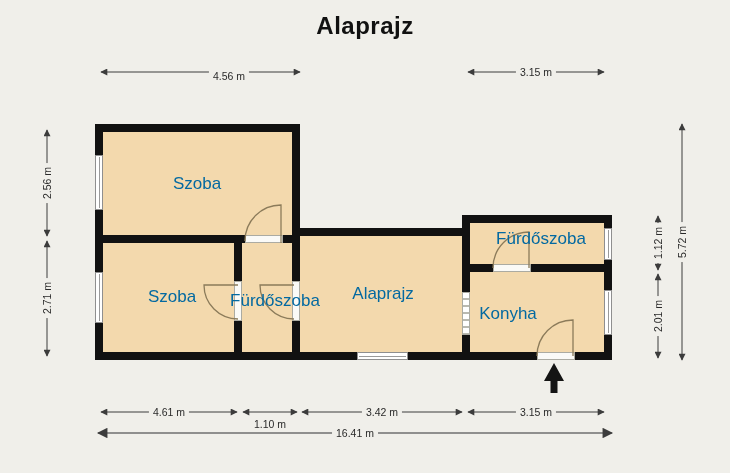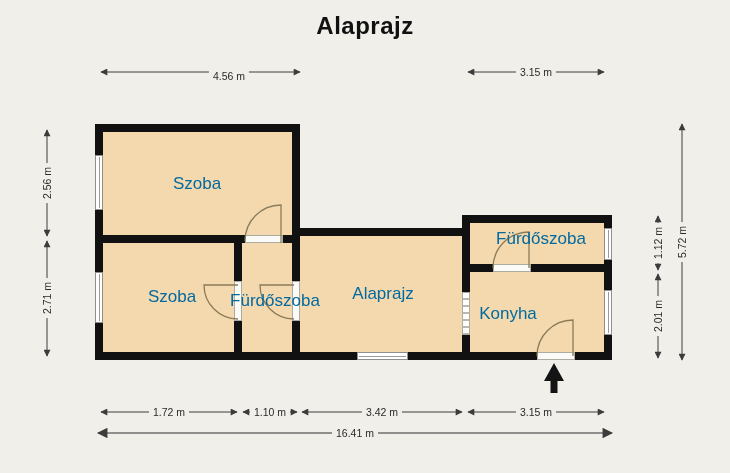--- a/index.html
+++ b/index.html
@@ -105,19 +105,19 @@
   <div class="room-label" style="left:541px;top:239px;">Fürdőszoba</div>
   <div class="room-label" style="left:508px;top:314px;">Konyha</div>
 
   <div class="dim" style="left:200px;top:76px;margin-left:29px;">4.56 m</div>
   <div class="dim" style="left:536px;top:72px;">3.15 m</div>
   <div class="dim vert" style="left:47px;top:183px;">2.56 m</div>
   <div class="dim vert" style="left:47px;top:298px;">2.71 m</div>
   <div class="dim vert" style="left:658px;top:243px;">1.12 m</div>
   <div class="dim vert" style="left:658px;top:316px;">2.01 m</div>
   <div class="dim vert" style="left:682px;top:242px;">5.72 m</div>
-  <div class="dim" style="left:169px;top:412px;">1.72 m</div>
-  <div class="dim" style="left:270px;top:412px;">1.10 m</div>
+  <div class="dim" style="left:169px;top:412px;">4.61 m</div>
+  <div class="dim" style="left:270px;top:424px;">1.10 m</div>
   <div class="dim" style="left:382px;top:412px;">3.42 m</div>
   <div class="dim" style="left:536px;top:412px;">3.15 m</div>
   <div class="dim" style="left:355px;top:433px;">16.41 m</div>
 
 </div>
 
 </body></html>

